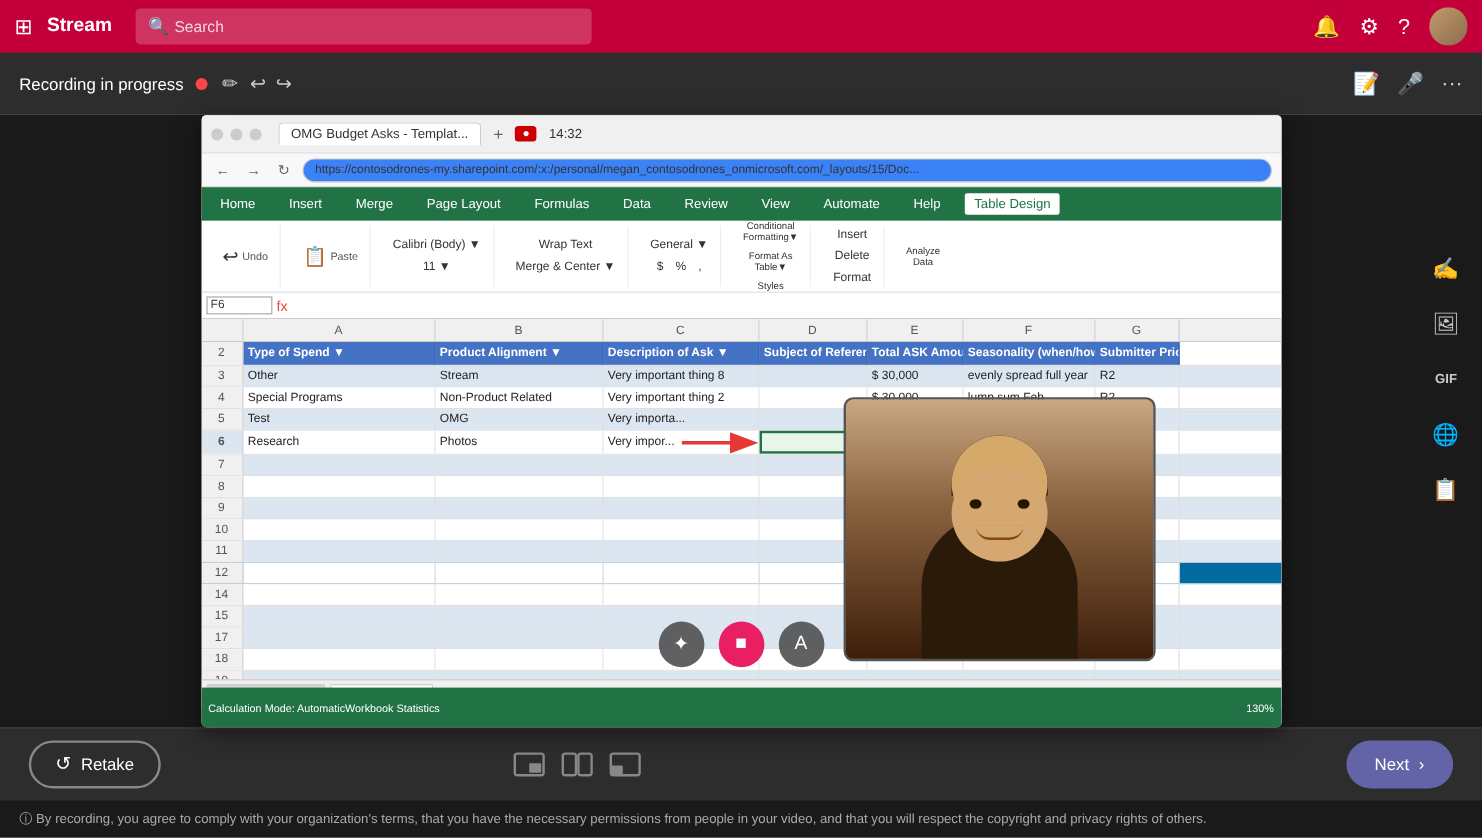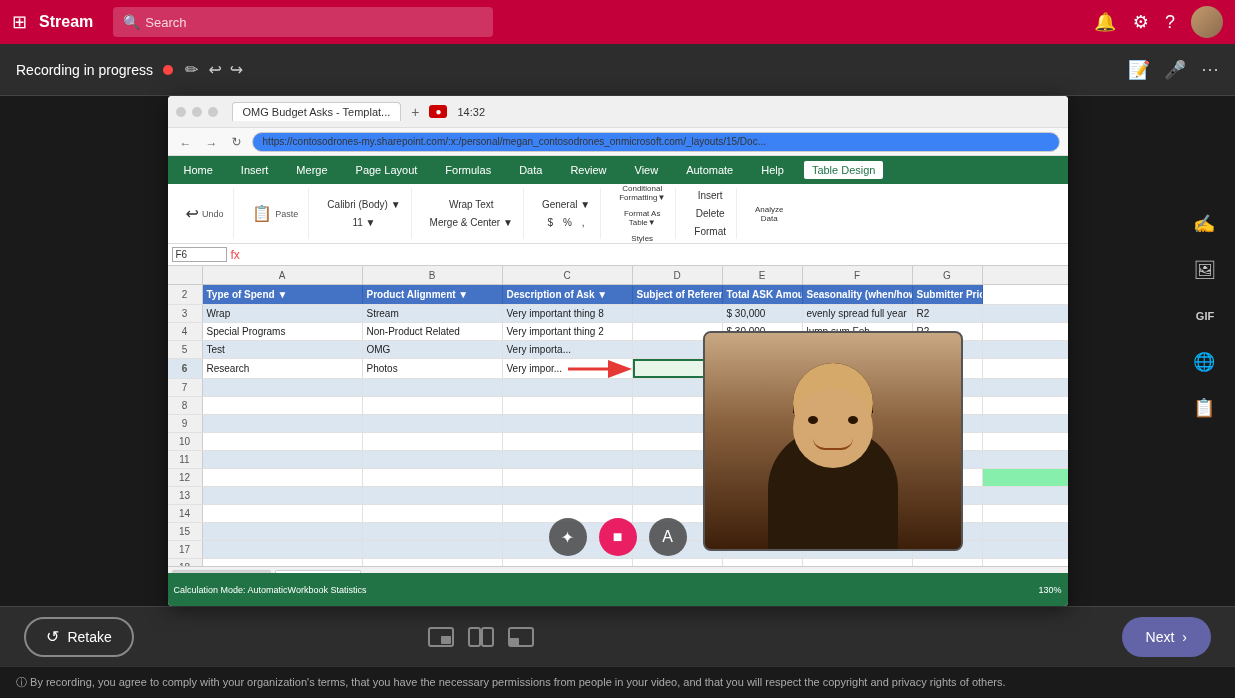--- a/index.html
+++ b/index.html
@@ -683,21 +683,21 @@
         <div class="cell header-cell" style="width:140px">Product Alignment ▼</div>
         <div class="cell header-cell" style="width:130px">Description of Ask ▼</div>
         <div class="cell header-cell" style="width:90px">Subject of Reference Info (email or othe... ▼</div>
         <div class="cell header-cell" style="width:80px">Total ASK Amount ▼</div>
         <div class="cell header-cell" style="width:110px">Seasonality (when/how long) ▼</div>
         <div class="cell header-cell" style="width:70px">Submitter Priority ▼</div>
       </div>
 
       <div class="sheet-row" style="height:18px;background:#dce6f1">
         <div class="row-num">3</div>
-        <div class="cell blue-stripe" style="width:160px">Wrap</div>
+        <div class="cell blue-stripe" style="width:160px">Other</div>
         <div class="cell blue-stripe" style="width:140px">Stream</div>
         <div class="cell blue-stripe" style="width:130px">Very important thing 8</div>
         <div class="cell blue-stripe" style="width:90px"></div>
         <div class="cell blue-stripe" style="width:80px">$    30,000</div>
         <div class="cell blue-stripe" style="width:110px">evenly spread full year</div>
         <div class="cell blue-stripe" style="width:70px">R2</div>
       </div>
 
       <div class="sheet-row" style="height:18px;background:white">
         <div class="row-num">4</div>
@@ -788,39 +788,29 @@
           <div class="sheet-row" style="height: 18px; background: rgb(220, 230, 241);">
       <div class="row-num">11</div>
       <div class="cell" style="width:160px;background:#dce6f1"></div>
       <div class="cell" style="width:140px;background:#dce6f1"></div>
       <div class="cell" style="width:130px;background:#dce6f1"></div>
       <div class="cell" style="width:90px;background:#dce6f1"></div>
       <div class="cell" style="width:80px;background:#dce6f1"></div>
       <div class="cell" style="width:110px;background:#dce6f1"></div>
       <div class="cell" style="width:70px;background:#dce6f1"></div>
     </div>
-          <div class="sheet-row" style="height: 18px; background: #86efac;">
+          <div class="sheet-row" style="height: 18px; background: #0369a1;">
       <div class="row-num">12</div>
       <div class="cell" style="width:160px;background:white"></div>
       <div class="cell" style="width:140px;background:white"></div>
       <div class="cell" style="width:130px;background:white"></div>
       <div class="cell" style="width:90px;background:white"></div>
       <div class="cell" style="width:80px;background:white"></div>
       <div class="cell" style="width:110px;background:white"></div>
       <div class="cell" style="width:70px;background:white"></div>
-    </div>
-          <div class="sheet-row" style="height: 18px; background: rgb(220, 230, 241);">
-      <div class="row-num">13</div>
-      <div class="cell" style="width:160px;background:#dce6f1"></div>
-      <div class="cell" style="width:140px;background:#dce6f1"></div>
-      <div class="cell" style="width:130px;background:#dce6f1"></div>
-      <div class="cell" style="width:90px;background:#dce6f1"></div>
-      <div class="cell" style="width:80px;background:#dce6f1"></div>
-      <div class="cell" style="width:110px;background:#dce6f1"></div>
-      <div class="cell" style="width:70px;background:#dce6f1"></div>
     </div>
           <div class="sheet-row" style="height: 18px; background: white;">
       <div class="row-num">14</div>
       <div class="cell" style="width:160px;background:white"></div>
       <div class="cell" style="width:140px;background:white"></div>
       <div class="cell" style="width:130px;background:white"></div>
       <div class="cell" style="width:90px;background:white"></div>
       <div class="cell" style="width:80px;background:white"></div>
       <div class="cell" style="width:110px;background:white"></div>
       <div class="cell" style="width:70px;background:white"></div>

